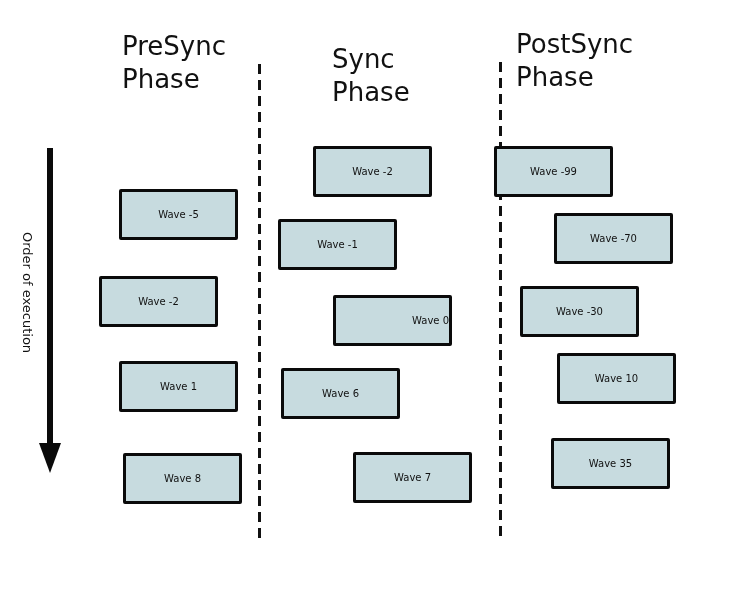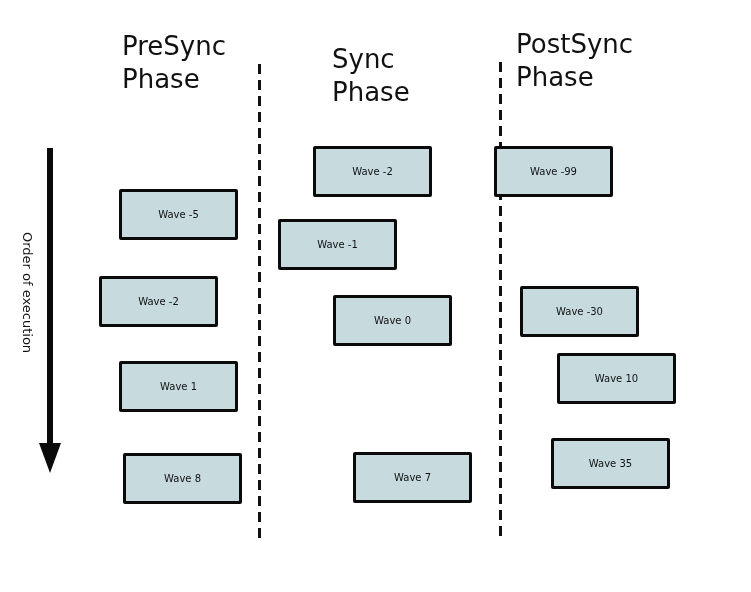--- a/index.html
+++ b/index.html
@@ -108,29 +108,35 @@
   <div class="wave-box" style="left:103px; top:453px;margin-left:20px;">
     <span>Wave 8</span>
   </div>
 
   <div class="wave-box" style="left:313px; top:146px;">
     <span>Wave -2</span>
   </div>
   <div class="wave-box" style="left:278px; top:219px;">
     <span>Wave -1</span>
   </div>
-  <div class="wave-box" style="left:333px; top:295px;">
+  <div class="wave-box" style="left:333px; top:295px;justify-content:flex-end;">
     <span>Wave 0</span>
+  </div>
+  <div class="wave-box" style="left:281px; top:368px;">
+    <span>Wave 6</span>
   </div>
   <div class="wave-box" style="left:353px; top:452px;">
     <span>Wave 7</span>
   </div>
 
   <div class="wave-box" style="left:494px; top:146px;">
     <span>Wave -99</span>
+  </div>
+  <div class="wave-box" style="left:554px; top:213px;">
+    <span>Wave -70</span>
   </div>
   <div class="wave-box" style="left:520px; top:286px;">
     <span>Wave -30</span>
   </div>
   <div class="wave-box" style="left:557px; top:353px;">
     <span>Wave 10</span>
   </div>
   <div class="wave-box" style="left:551px; top:438px;">
     <span>Wave 35</span>
   </div>

